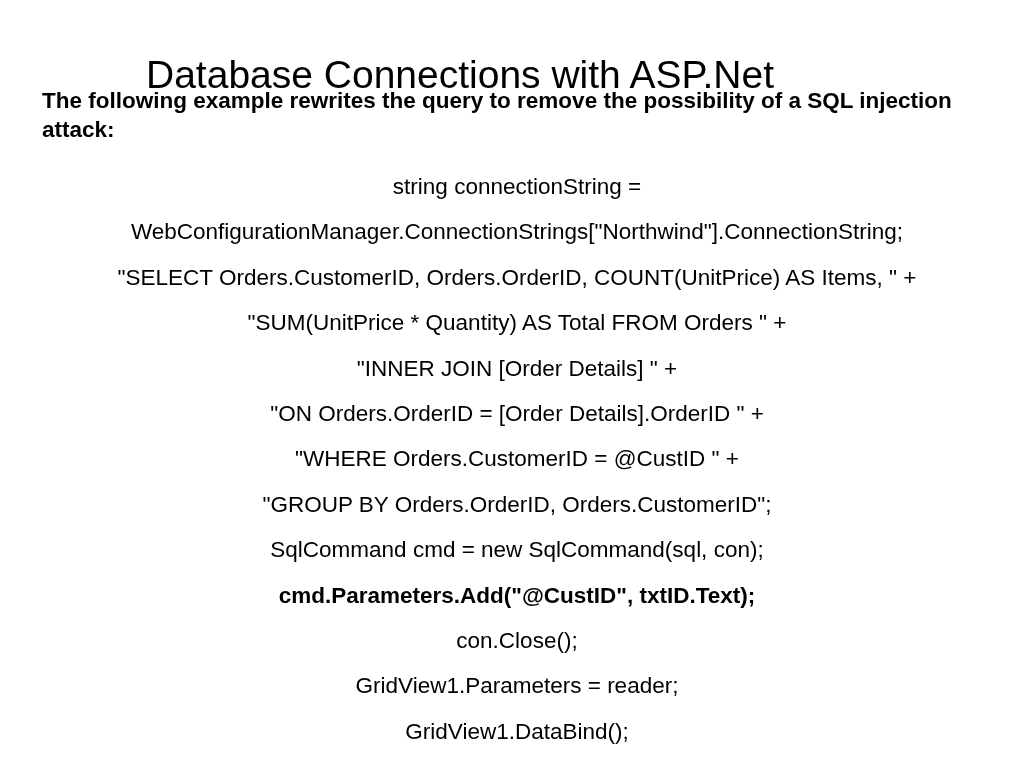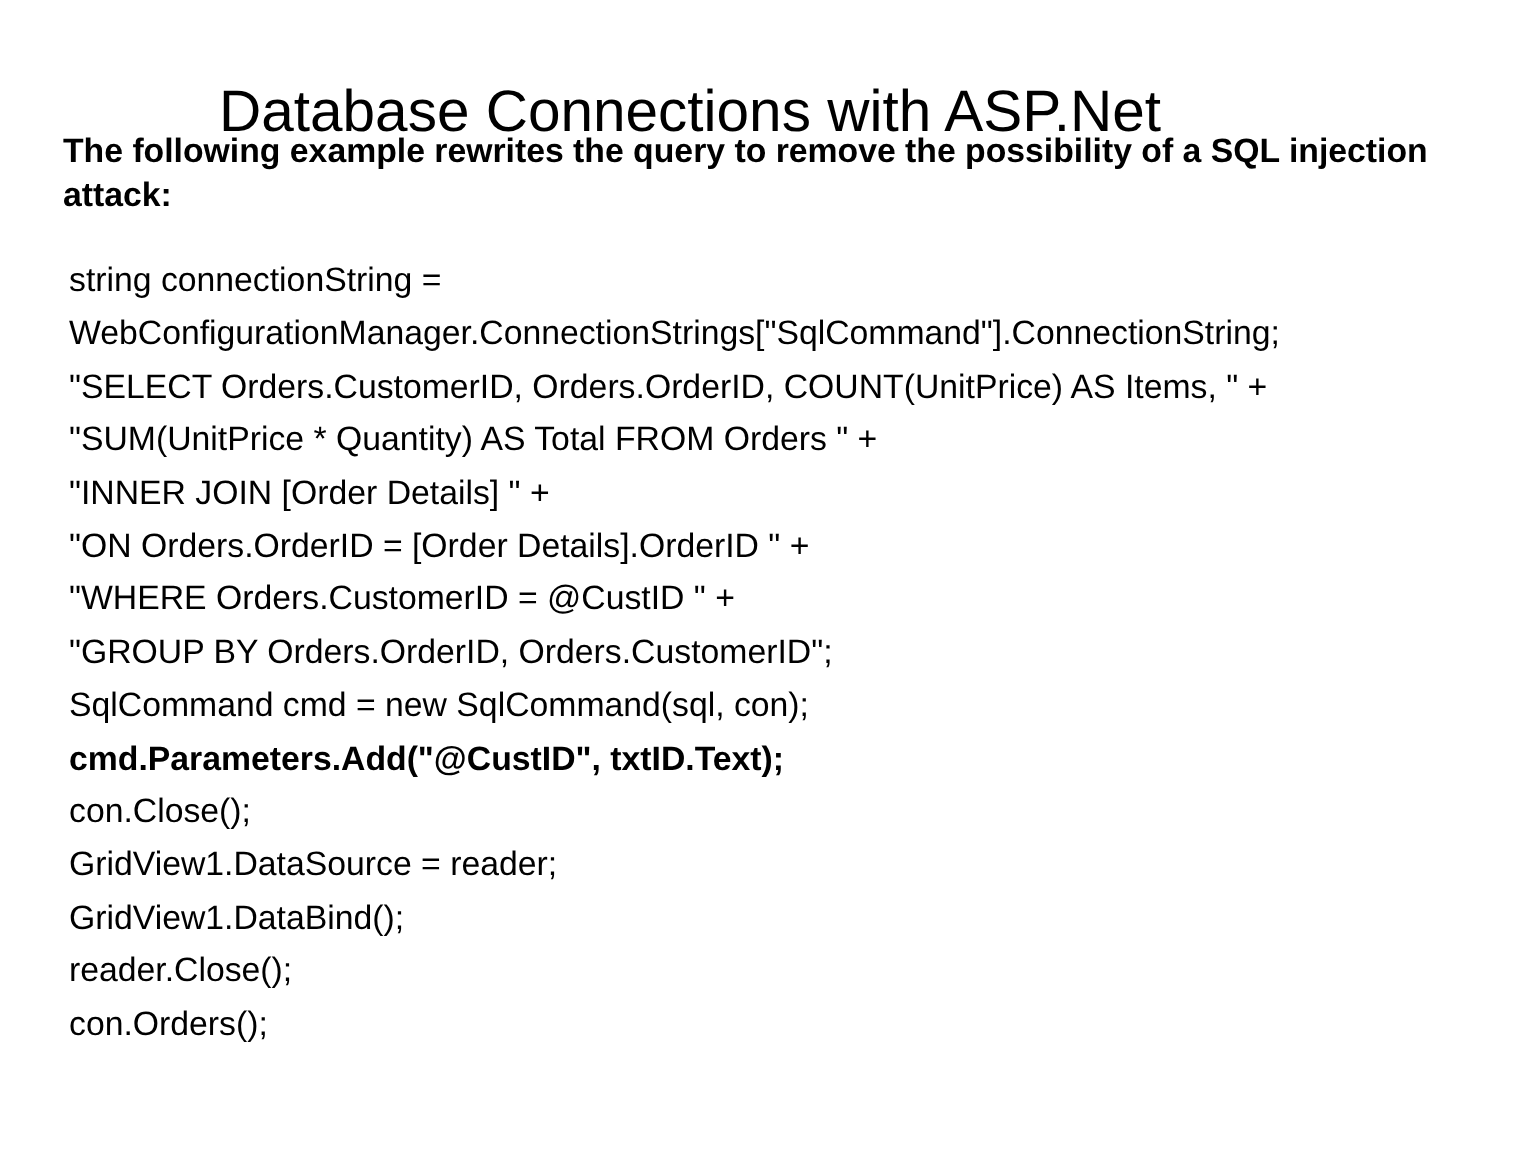--- a/index.html
+++ b/index.html
@@ -57,51 +57,52 @@
 
   #code-block {
     margin-top: 27px;
   }
 
   .code-line {
     font-size: 22.5px;
     line-height: 31.4px;
     font-weight: normal;
     white-space: pre;
-    margin: 4px;
+    margin: 14px;
+    text-align: center;
   }
 
   .code-line.bold {
     font-weight: bold;
   }
 </style>
 </head>
 <body style="color: rgb(0, 0, 0);">
 
 <div id="slide" style="background: rgb(255, 255, 255);">
 
   <h1 id="slide-title">Database Connections with ASP.Net</h1>
 
   <div id="body-block">
 
     <p class="para">The following example rewrites the query to remove the possibility of a SQL injection attack:</p>
 
     <div id="code-block">
         <div class="code-line">string connectionString =</div>
-        <div class="code-line">WebConfigurationManager.ConnectionStrings["SqlCommand"].ConnectionString;</div>
+        <div class="code-line">WebConfigurationManager.ConnectionStrings["Northwind"].ConnectionString;</div>
         <div class="code-line">"SELECT Orders.CustomerID, Orders.OrderID, COUNT(UnitPrice) AS Items, " +</div>
         <div class="code-line">"SUM(UnitPrice * Quantity) AS Total FROM Orders " +</div>
         <div class="code-line">"INNER JOIN [Order Details] " +</div>
         <div class="code-line">"ON Orders.OrderID = [Order Details].OrderID " +</div>
         <div class="code-line">"WHERE Orders.CustomerID = @CustID " +</div>
         <div class="code-line">"GROUP BY Orders.OrderID, Orders.CustomerID";</div>
         <div class="code-line">SqlCommand cmd = new SqlCommand(sql, con);</div>
         <div class="code-line bold">cmd.Parameters.Add("@CustID", txtID.Text);</div>
         <div class="code-line">con.Close();</div>
-        <div class="code-line">GridView1.DataSource = reader;</div>
+        <div class="code-line">GridView1.Parameters = reader;</div>
         <div class="code-line">GridView1.DataBind();</div>
         <div class="code-line">reader.Close();</div>
         <div class="code-line">con.Orders();</div>
       </div>
 
   </div>
 
 </div>
 
 </body></html>

